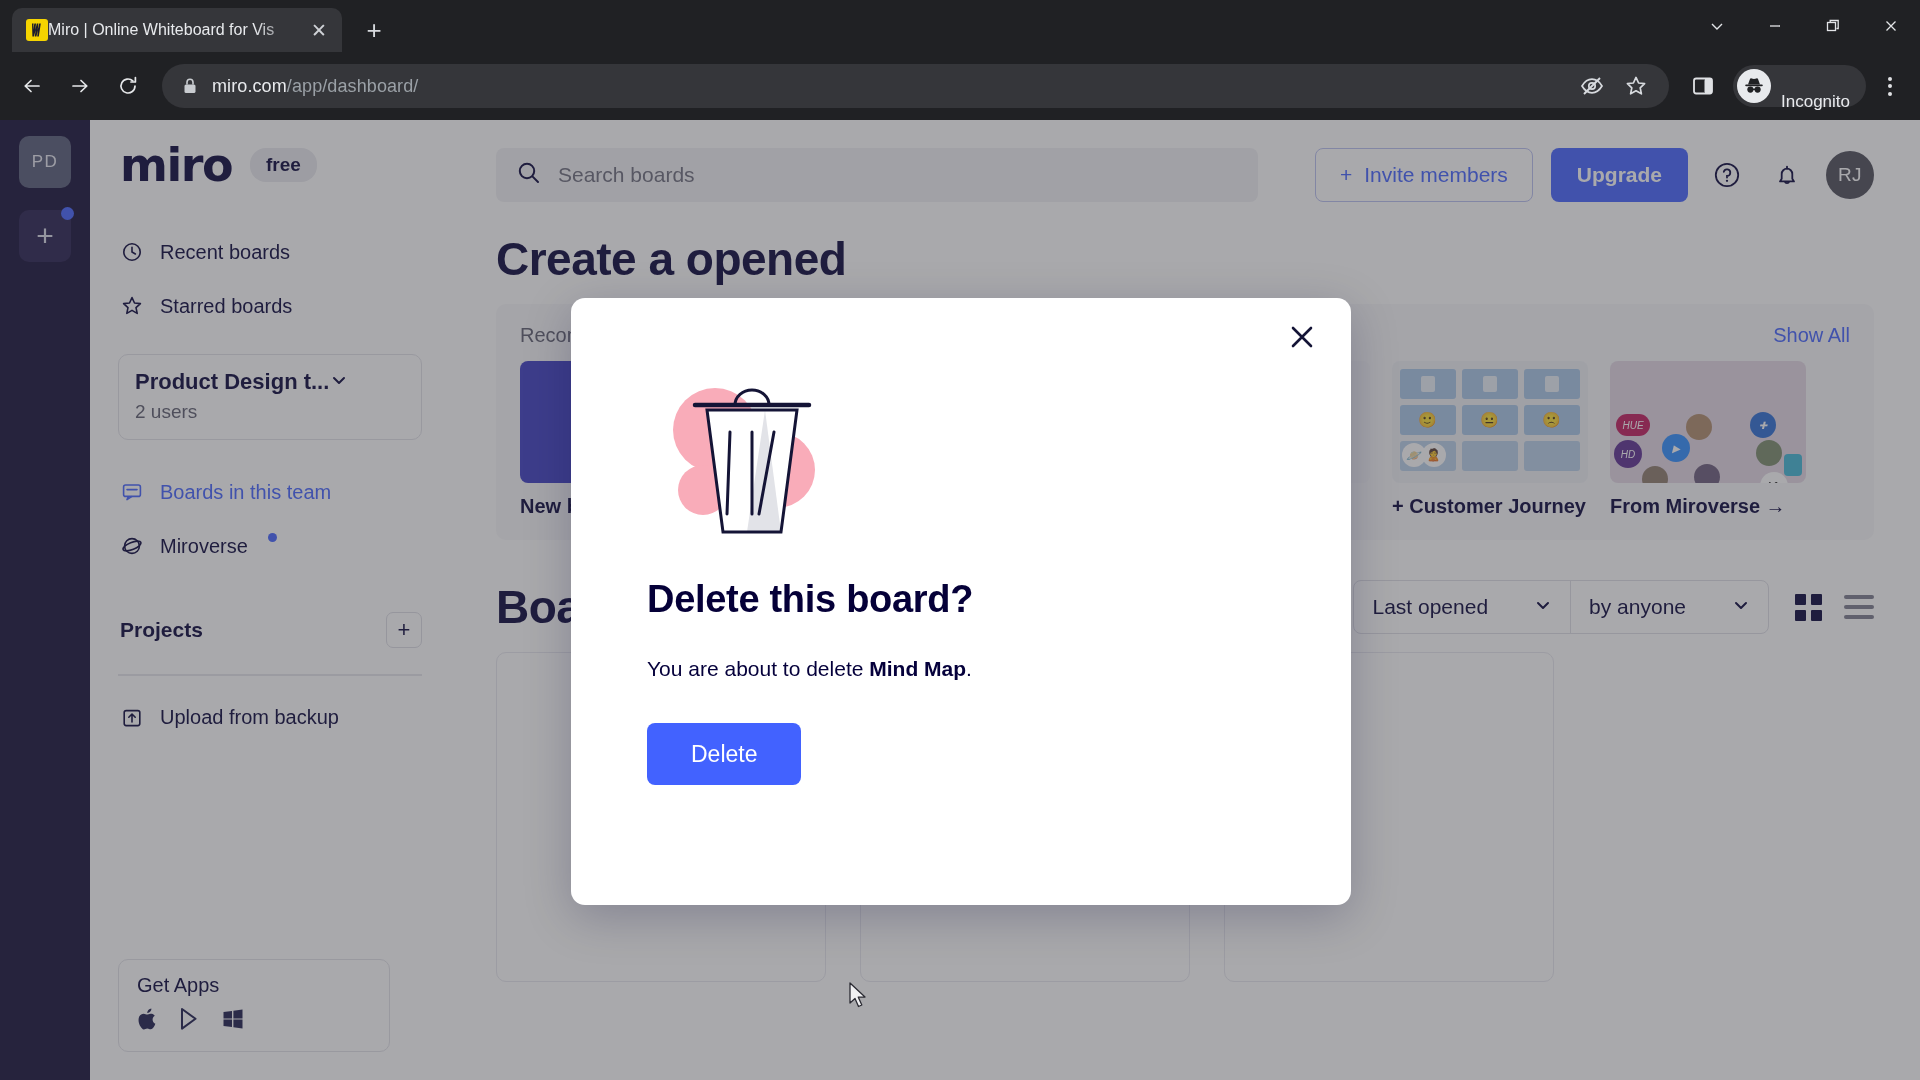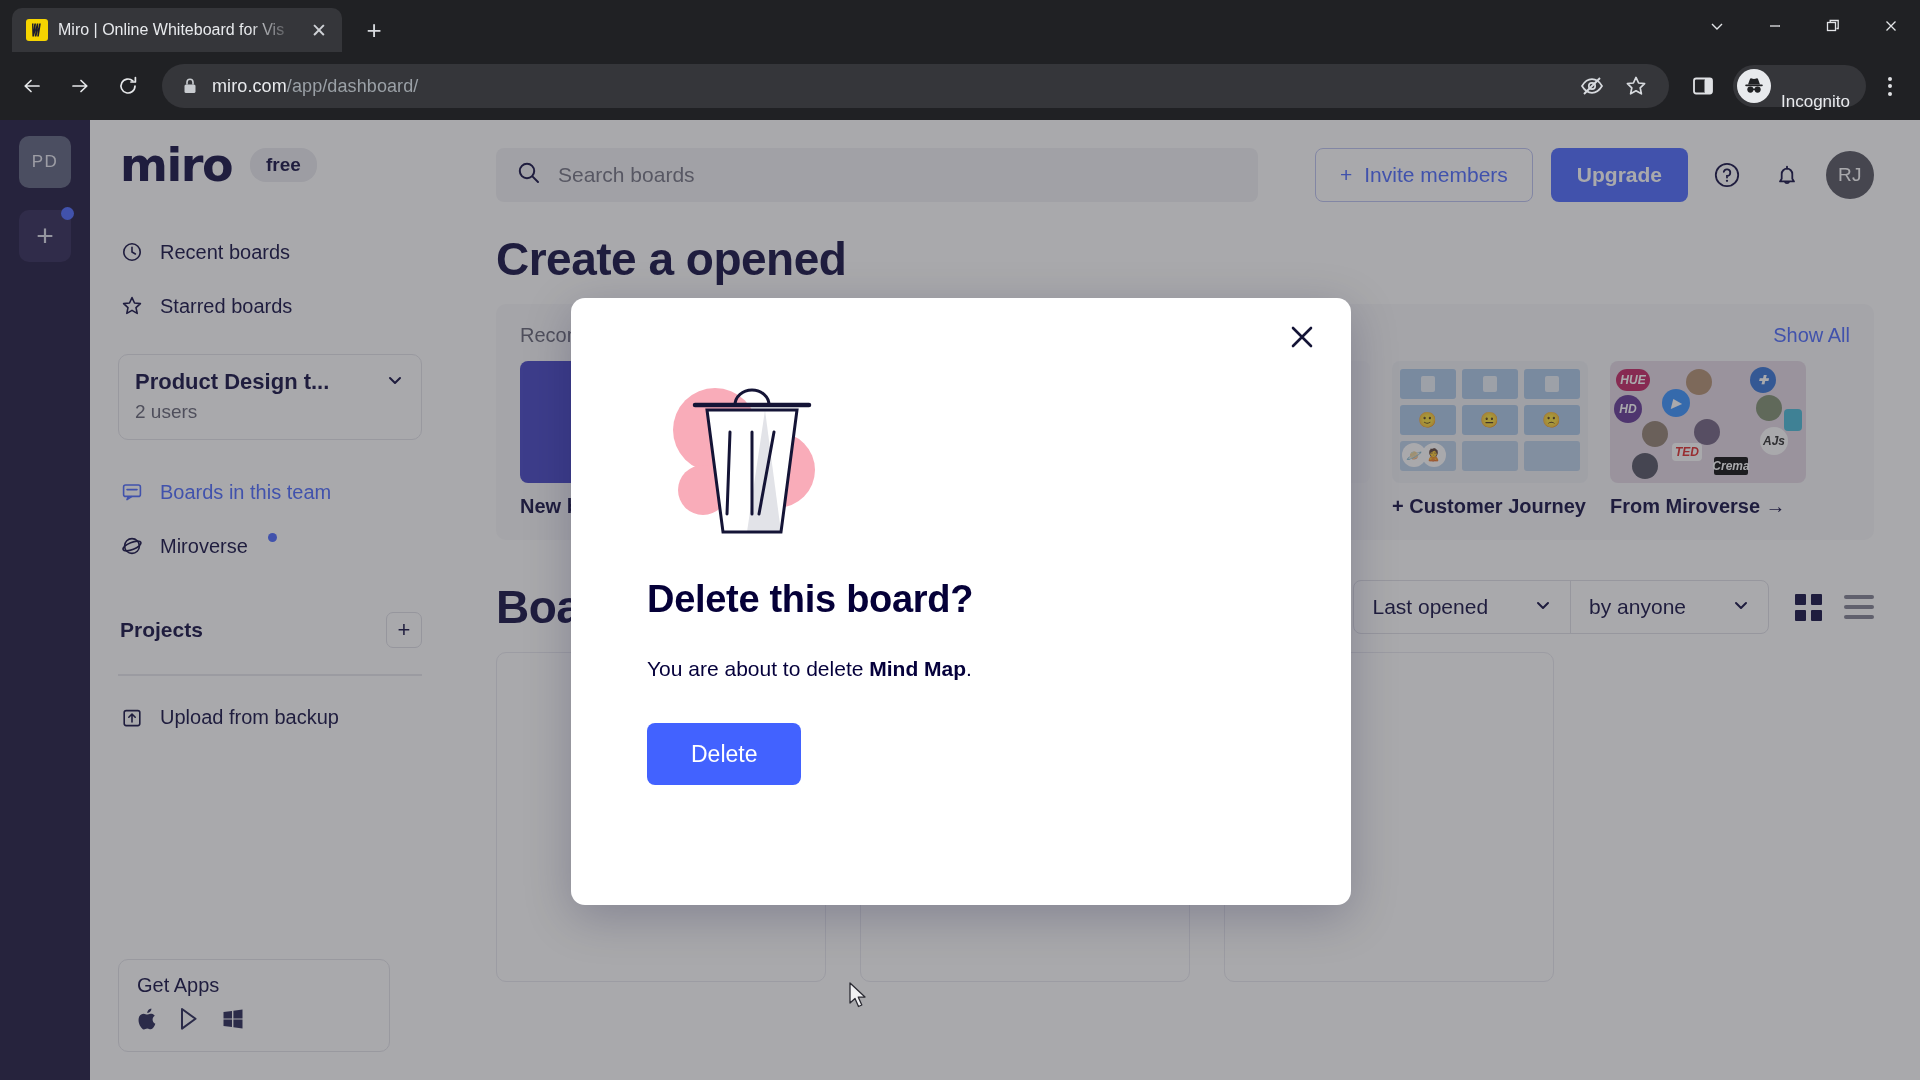--- a/index.html
+++ b/index.html
@@ -15,21 +15,21 @@
 
   .tabstrip {
     height: 52px; background: #202124;
     display: flex; align-items: flex-end; padding-left: 12px;
     position: relative;
   }
   .tab {
     height: 44px; width: 330px;
     background: #35363a; border-radius: 10px 10px 0 0;
     display: flex; align-items: center; padding: 0 10px 0 14px;
-    gap: 10px; position: relative;
+    position: relative;
   }
   .favicon {
     width: 22px; height: 22px; border-radius: 3px;
     background: #f5d400; flex: 0 0 auto;
     display: flex; align-items: center; justify-content: center;
     font-weight: 700; font-size: 15px; color: #1a1a2e;
     font-family: "DejaVu Sans", sans-serif; letter-spacing: -2px;
   }
   .tab-title {
     color: #e8eaed; font-size: 16px; white-space: nowrap;
@@ -142,21 +142,21 @@
   .navrow .ic { width: 24px; display: flex; align-items: center; justify-content: center; flex: 0 0 24px; }
   .navrow.accent { color: #4262ff; }
   .navrow.accent .ic { color: #4262ff; }
   .newdot { width: 9px; height: 9px; border-radius: 50%; background: #4262ff;
             display: inline-block; margin-left: 4px; align-self: flex-start; margin-top: 9px; }
 
   .team-card {
     margin-top: 16px; border: 1.5px solid #e2e2e8; border-radius: 10px;
     padding: 14px 16px 16px 16px;
   }
-  .team-head { display: flex; align-items: center; justify-content: space-between; }
+  .team-head { display: flex; align-items: center; }
   .team-name { font-size: 22px; font-weight: 700; color: #050038; }
   .team-sub { font-size: 19px; color: #5c5c6e; margin-top: 6px; }
 
   .projects-row {
     display: flex; align-items: center; justify-content: space-between;
     margin-top: 34px; padding-left: 2px;
   }
   .projects-label { font-size: 21px; font-weight: 700; color: #050038; }
   .projects-add {
     width: 36px; height: 36px; border: 1.5px solid #dcdce4; border-radius: 7px;
@@ -225,21 +225,21 @@
   .art-road .dots { display: flex; gap: 20px; margin: 6px 0 8px 6px; }
   .art-road .dots i { width: 7px; height: 7px; background: #141432; border-radius: 50%; display: block; }
   .bar { height: 9px; border-radius: 5px; margin: 6px 0; }
   .art-cust { background: #eef1f5; padding: 8px; display: flex; flex-direction: column; gap: 6px; }
   .cj-row { display: flex; gap: 6px; }
   .cj-cell { flex: 1; background: #a8c6e8; border-radius: 3px; height: 30px; display: flex; align-items: center; justify-content: center; }
   .cj-sq { width: 14px; height: 16px; background: #eaf1f8; border-radius: 2px; }
   .emoji { font-size: 15px; }
   .art-mv { background: #e3d8e4; position: relative; }
   .mvtag { position: absolute; border-radius: 50%; display:flex; align-items:center; justify-content:center;
-           font-size: 12px; font-weight: 700; color: #fff; }
+           font-size: 10px; font-weight: 400; color: #fff; margin-top: 45px; }
 
   .boards-head { display: flex; align-items: center; margin: 40px 0 18px 0; }
   .boards-h1 { font-size: 46px; font-weight: 700; color: #050038; letter-spacing: -.5px; }
   .filters { margin-left: auto; display: flex; align-items: center; gap: 0; }
   .fgroup { display: flex; border: 1.5px solid #dedee6; border-radius: 8px; overflow: hidden; height: 54px; background: #fff; }
   .fsel { display: flex; align-items: center; gap: 46px; padding: 0 18px; font-size: 21px; color: #050038; }
   .fsel + .fsel { border-left: 1.5px solid #dedee6; }
   .viewtoggle { display: flex; align-items: center; gap: 22px; margin-left: 26px; }
   .grid-ic { display: grid; grid-template-columns: 11px 11px; grid-gap: 5px; }
   .grid-ic i { width: 11px; height: 11px; background: #050038; display: block; border-radius: 1px; }

